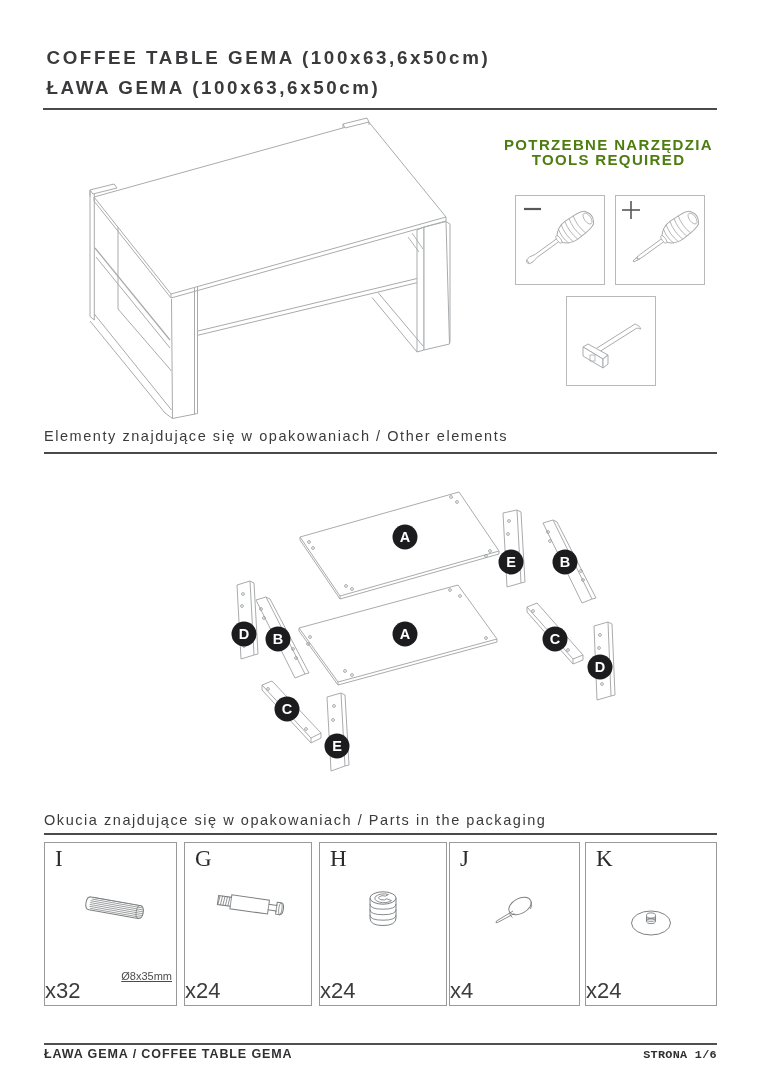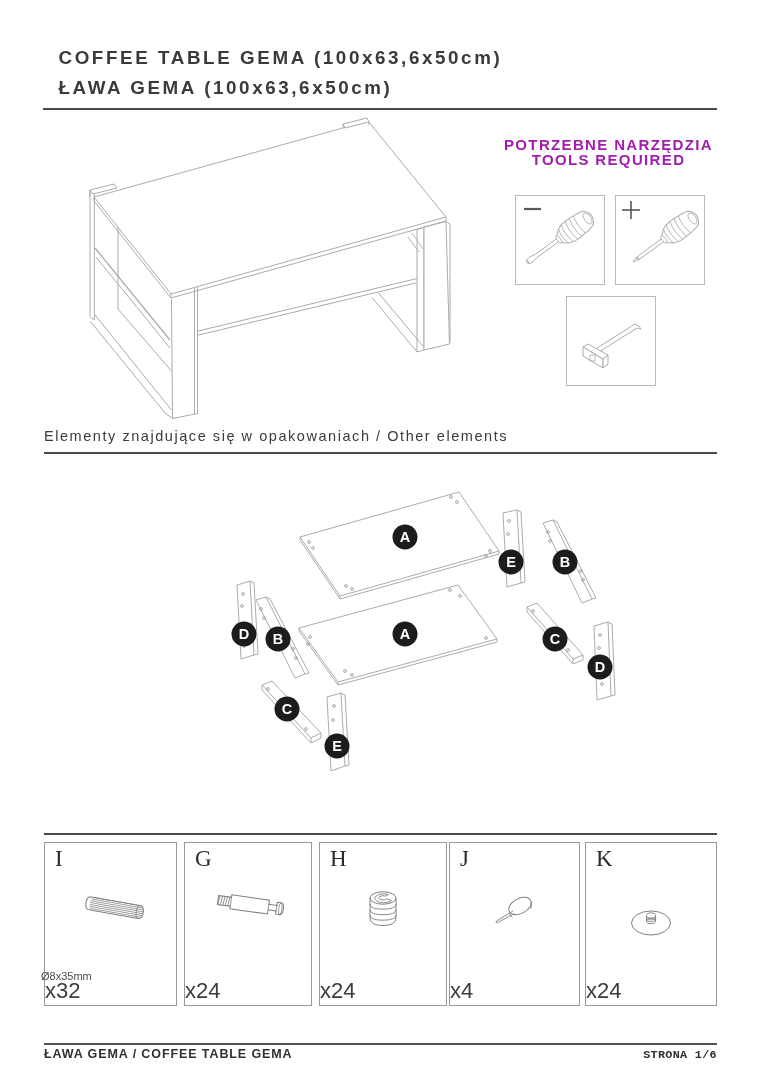--- a/index.html
+++ b/index.html
@@ -1,35 +1,36 @@
 <!DOCTYPE html>
 <html><head><meta charset="utf-8">
 <style>
 * { margin:0; padding:0; box-sizing:border-box; }
 html,body { width:763px; height:1080px; background:#fff; font-family:"Liberation Sans", sans-serif; }
 #page { position:relative; width:763px; height:1080px; overflow:hidden; background:#fff; }
 .abs { position:absolute; }
-#title { left:46.5px; top:42.5px; font-size:18.8px; font-weight:bold; color:#3a3a3c; letter-spacing:2.6px; line-height:30.5px;margin-left:12px; }
+#title { left:46.5px; top:42.5px; font-size:18.8px; font-weight:bold; color:#3a3a3c; letter-spacing:2.6px; line-height:30.5px; }
 .hr { position:absolute; background:#4a4a4c; height:2px; }
-#toolhead { left:495px; top:136.5px; width:227px; text-align:center; font-size:15px; font-weight:bold; color:#a21caf; letter-spacing:1.35px; line-height:15.5px; }
+#toolhead { left:495px; top:136.5px; width:227px; text-align:center; font-size:15px; font-weight:bold; color:#4d7c0f; letter-spacing:1.35px; line-height:15.5px; }
 .sechead { font-size:14.5px; font-weight:normal; color:#3b3b3d; letter-spacing:1.55px; }
 .cell { position:absolute; top:842px; height:164px; border:1px solid #97999b; background:#fff; }
 .cl { position:absolute; left:10px; top:3px; font-family:"Liberation Serif", serif; font-size:23px; color:#2b2b2d; }
 .qty { position:absolute; bottom:1px; width:100%; text-align:left; font-size:22px; color:#3c3c3e; }
-.dim { position:absolute; bottom:23px; left:-4px; width:100%; text-align:left; font-size:11px; color:#4c4c4e; }
+.dim { position:absolute; bottom:23px; left:-4px; width:100%; text-align:right; font-size:11px; color:#4c4c4e;text-decoration:underline; }
 #fl { left:44px; top:1047px; font-size:12.5px; font-weight:bold; color:#303032; letter-spacing:0.9px; }
 #fr { right:46px; top:1047.5px; font-size:11.8px; font-weight:bold; color:#303032; letter-spacing:0.3px;font-family:Liberation Mono, monospace; }
 </style></head>
 <body>
 <div id="page">
 <div class="abs" id="title">COFFEE TABLE GEMA (100x63,6x50cm)<br>ŁAWA GEMA (100x63,6x50cm)</div>
 <div class="hr" style="left:43px;top:108px;width:674px;"></div>
 <div class="abs" id="toolhead">POTRZEBNE NARZĘDZIA<br>TOOLS REQUIRED</div>
 <div class="abs sechead" style="left:44px;top:428px;">Elementy znajdujące się w opakowaniach / Other elements</div>
 <div class="hr" style="left:44px;top:452px;width:673px;height:1.5px;"></div>
+<div class="abs sechead" style="left:44px;top:812px;">Okucia znajdujące się w opakowaniach / Parts in the packaging</div>
 <div class="hr" style="left:44px;top:833px;width:673px;height:1.5px;"></div>
 <div class="cell" style="left:44px;width:133px;">
 <span class="cl">I</span>
       <div class="dim">Ø8x35mm</div>
       <div class="qty">x32</div>
     </div>
 <div class="cell" style="left:184px;width:128px;">
 <span class="cl">G</span>
       <div class="qty">x24</div>
     </div>

